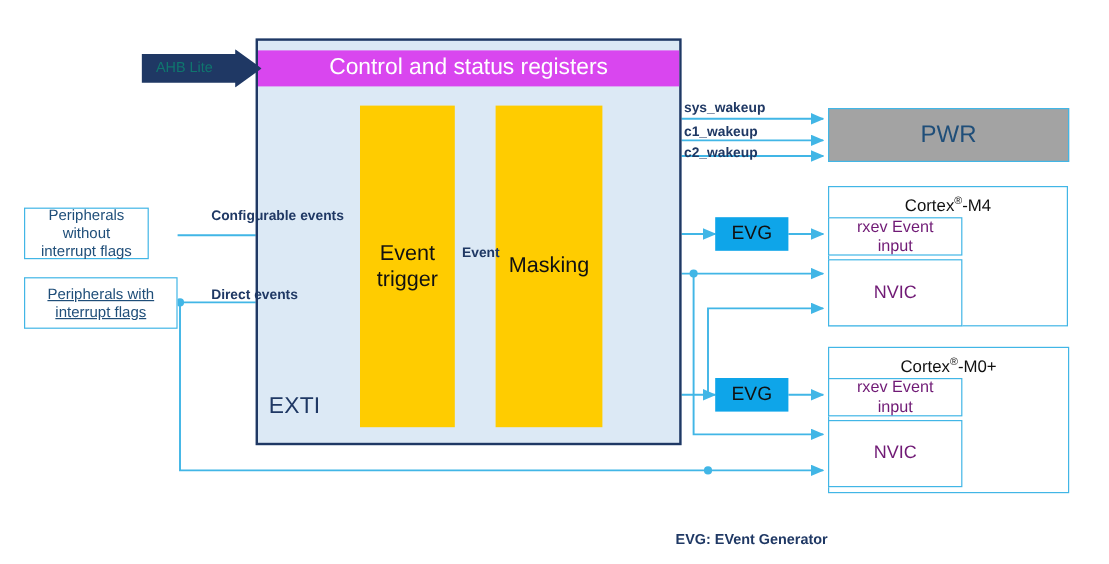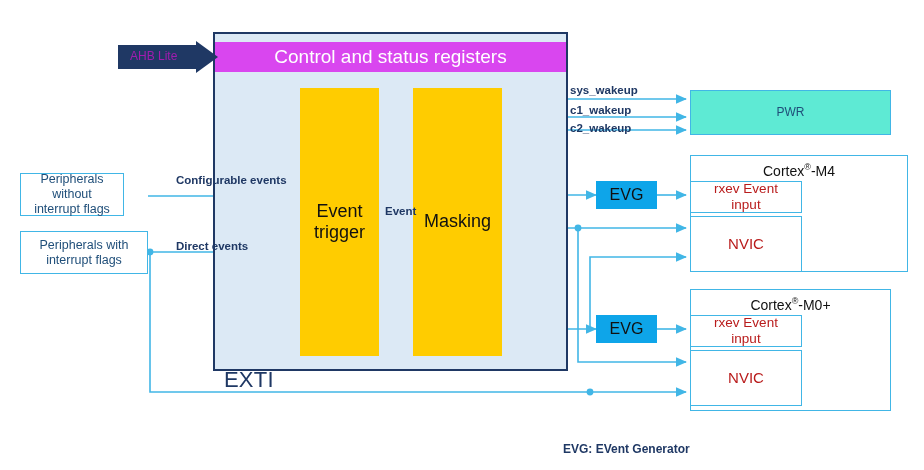--- a/index.html
+++ b/index.html
@@ -28,23 +28,22 @@
     white-space:pre-line;
   }
   
   .exti-container{
     background:#DCE9F5;
     border:2px solid #1F3864;
   }
   .exti-title{
     position:absolute;
     color:#1F3864;
-    font-size:22px;
+    font-size:19px;
     letter-spacing:.2px;
-    margin-top:39px;
   }
   
   .csr-bar{
     background:#d946ef;
     color:#ffffff;
     font-size:19px;
     display:flex;
     align-items:center;
     justify-content:center;
   }
@@ -60,29 +59,29 @@
     font-size:16px;
   }
   
   .outline{
     background:#ffffff;
     border:1.5px solid #41B6E6;
     color:#1F4E79;
     font-size:12.5px;
   }
   .outline-big{
-    background:#5eead4;
+    background:#a3a3a3;
     border:1.5px solid #41B6E6;
     color:#1F4E79;
-    font-size:12px;
+    font-size:20px;
   }
   .outline-inner{
     background:#ffffff;
     border:1.5px solid #41B6E6;
-    color:#b91c1c;
+    color:#701a75;
     font-size:13.5px;
   }
   .cortex-title{
     position:absolute;
     color:#111111;
     font-size:14px;
     text-align:center;
     width:100%;
   }
   .cortex-title sup{font-size:9px;vertical-align:super;}
@@ -98,21 +97,21 @@
     position:absolute;
     color:#1F3864;
     font-size:12px;
     font-weight:bold;
     white-space:nowrap;
   }
   
   .ahb-wrap{position:absolute;}
   .ahb-text{
     position:absolute;
-    color:#a21caf;
+    color:#0f766e;
     font-size:12px;
     left:12px;
     top:8px;
     white-space:nowrap;
   }
   svg.wires{
     position:absolute;left:0;top:0;
     width:924px;height:470px;
     pointer-events:none;
   }
@@ -187,38 +186,38 @@
   <div class="box lbl yellow" style="left:300px;top:88px;width:79px;height:268px;">Event
 trigger</div>
 
   <div class="box lbl yellow" style="left:413px;top:88px;width:89px;height:268px;">Masking</div>
 
   <div class="sig" style="left:385px;top:205px;">Event</div>
 
   <div class="box lbl outline" style="left:20px;top:173px;width:104px;height:43px;">Peripherals without
 interrupt flags</div>
 
-  <div class="box lbl outline" style="left:20px;top:231px;width:128px;height:43px;">Peripherals with
+  <div class="box lbl outline" style="left:20px;top:231px;width:128px;height:43px;text-decoration:underline;">Peripherals with
 interrupt flags</div>
 
   <div class="sig" style="left:176px;top:174px;">Configurable events</div>
 
   <div class="sig" style="left:176px;top:240px;text-align:center;">Direct events</div>
 
   <div class="sig" style="left:570px;top:84px;">sys_wakeup</div>
   <div class="sig" style="left:570px;top:104px;">c1_wakeup</div>
   <div class="sig" style="left:570px;top:122px;">c2_wakeup</div>
 
   <div class="box lbl outline-big" style="left:690px;top:90px;width:201px;height:45px;">PWR</div>
 
   <div class="box lbl evg" style="left:596px;top:181px;width:61px;height:28px;">EVG</div>
 
   <div class="box lbl evg" style="left:596px;top:315px;width:61px;height:28px;">EVG</div>
 
-  <div class="box" style="left:690px;top:155px;width:218px;height:117px;background:#ffffff;border:1.5px solid #41B6E6;">
+  <div class="box" style="left:690px;top:155px;width:200px;height:117px;background:#ffffff;border:1.5px solid #41B6E6;">
     <div class="cortex-title" style="top:6px;">
       <span>Cortex</span><sup>®</sup><span>-M4</span>
     </div>
   </div>
   <div class="box lbl outline-inner" style="left:690px;top:181px;width:112px;height:32px;">rxev Event
 input</div>
   <div class="box lbl outline-inner" style="left:690px;top:216px;width:112px;height:56px;font-size:15px;">NVIC</div>
 
   <div class="box" style="left:690px;top:289px;width:201px;height:122px;background:#ffffff;border:1.5px solid #41B6E6;">
     <div class="cortex-title" style="top:6px;">

